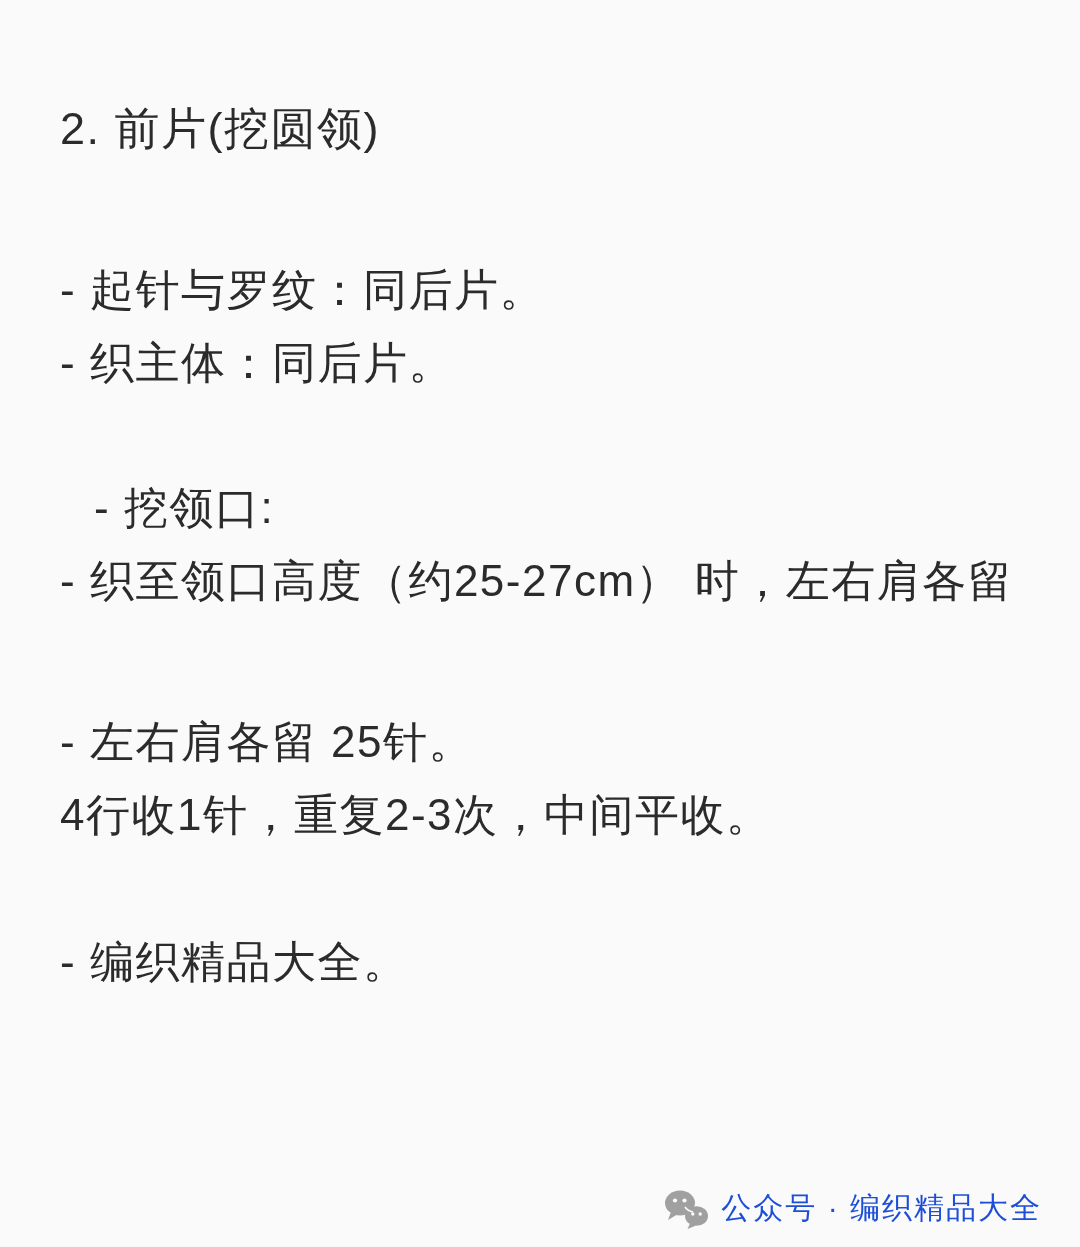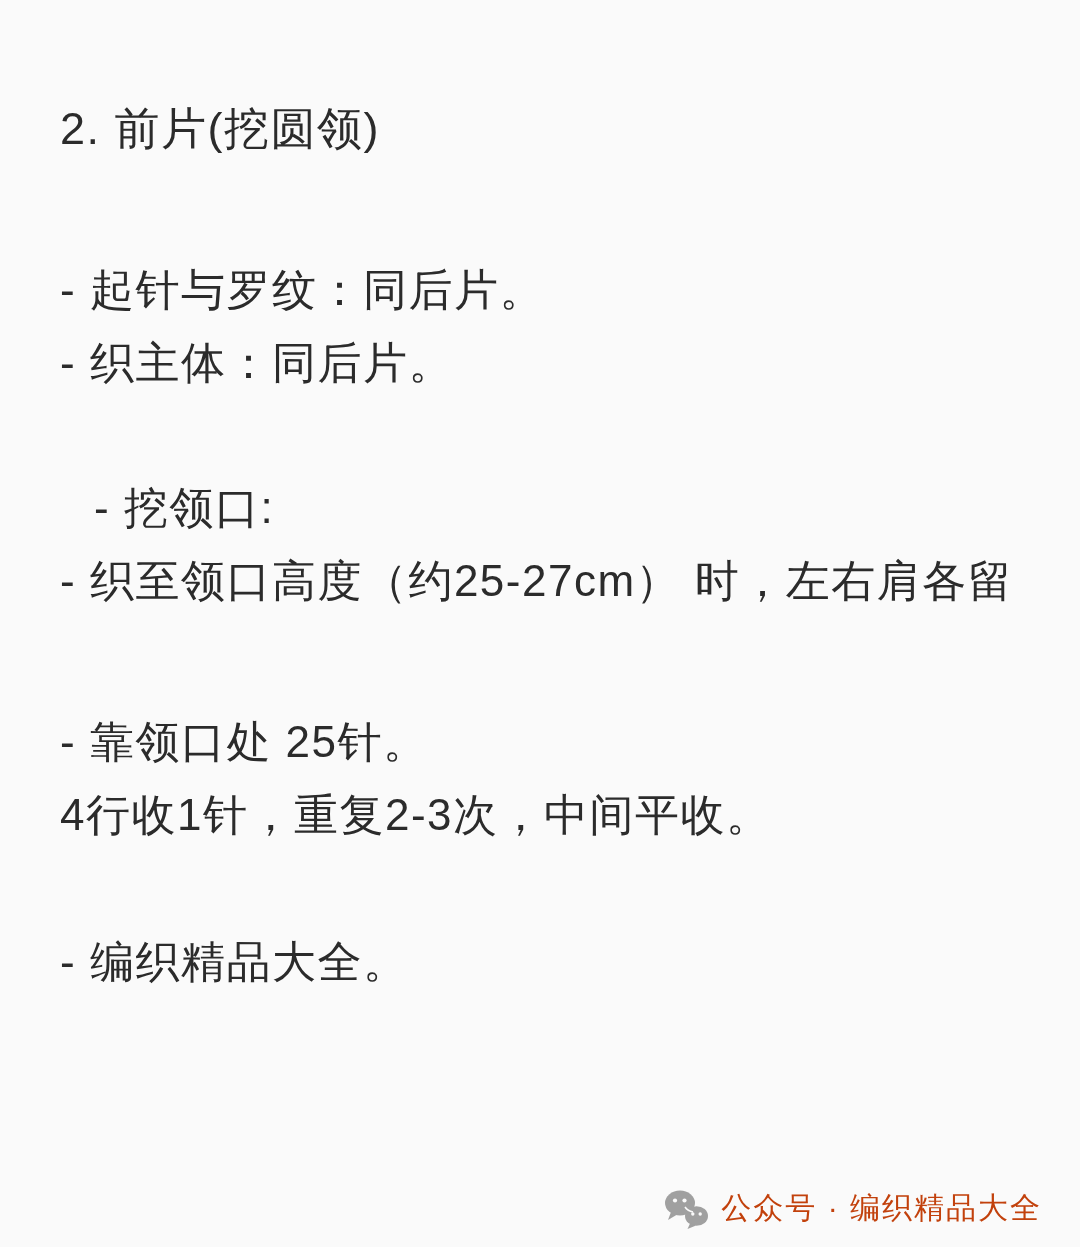--- a/index.html
+++ b/index.html
@@ -35,21 +35,21 @@
   .gap-b { margin-top: 72px; margin-left: 34px; }
   .gap-c { margin-top: 88px; }
   .gap-d { margin-top: 74px; }
   .watermark {
     position: absolute;
     right: 38px;
     bottom: 18px;
     display: flex;
     align-items: center;
     gap: 10px;
-    color: #c2410c;
+    color: #1d4ed8;
     font-size: 30px;
     letter-spacing: 2px;
   }
   .wm-icon {
     width: 48px;
     height: 40px;
     flex: 0 0 auto;
   }
 </style>
 </head>
@@ -57,21 +57,21 @@
 
 <div class="doc">
   <div class="line title-line">2. 前片(挖圆领)</div>
 
   <div class="line gap-a">- 起针与罗纹：同后片。</div>
   <div class="line">- 织主体：同后片。</div>
 
   <div class="line gap-b">- 挖领口:</div>
   <div class="line">- 织至领口高度（约25-27cm） 时，左右肩各留</div>
 
-  <div class="line gap-c">- 靠领口处 25针。</div>
+  <div class="line gap-c">- 左右肩各留 25针。</div>
   <div class="line">4行收1针，重复2-3次，中间平收。</div>
 
   <div class="line gap-d">- 编织精品大全。</div>
 </div>
 
 <div class="watermark">
   <svg class="wm-icon" viewBox="0 0 48 40" xmlns="http://www.w3.org/2000/svg" aria-hidden="true">
 
     <ellipse cx="17" cy="14" rx="15" ry="12.5" fill="#a0a0a0"></ellipse>
     <polygon points="8,23 5,31 15,25" fill="#a0a0a0"></polygon>

